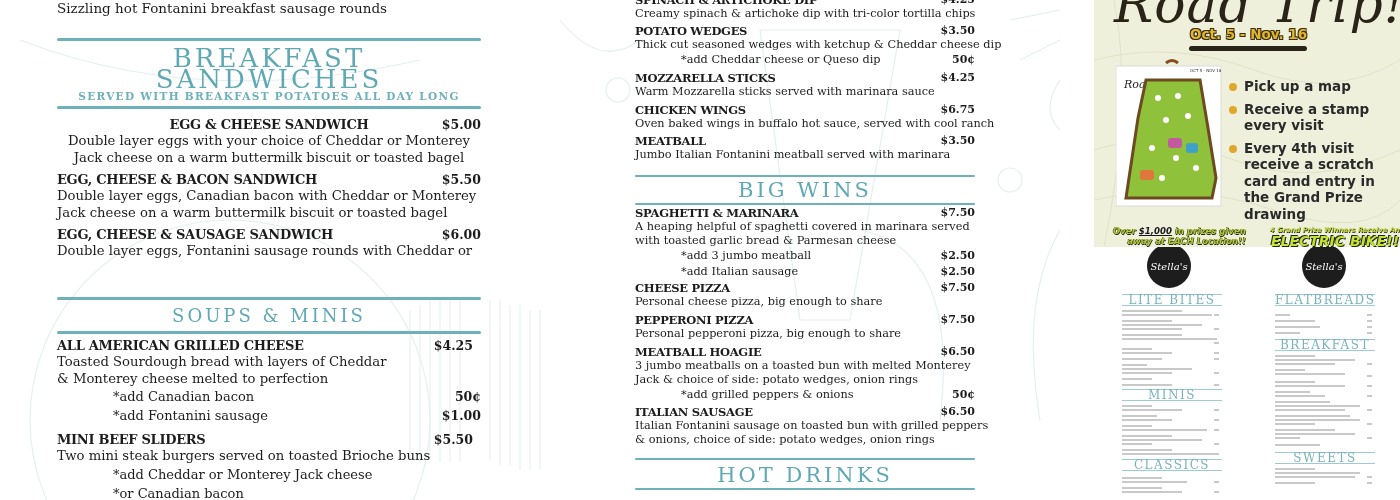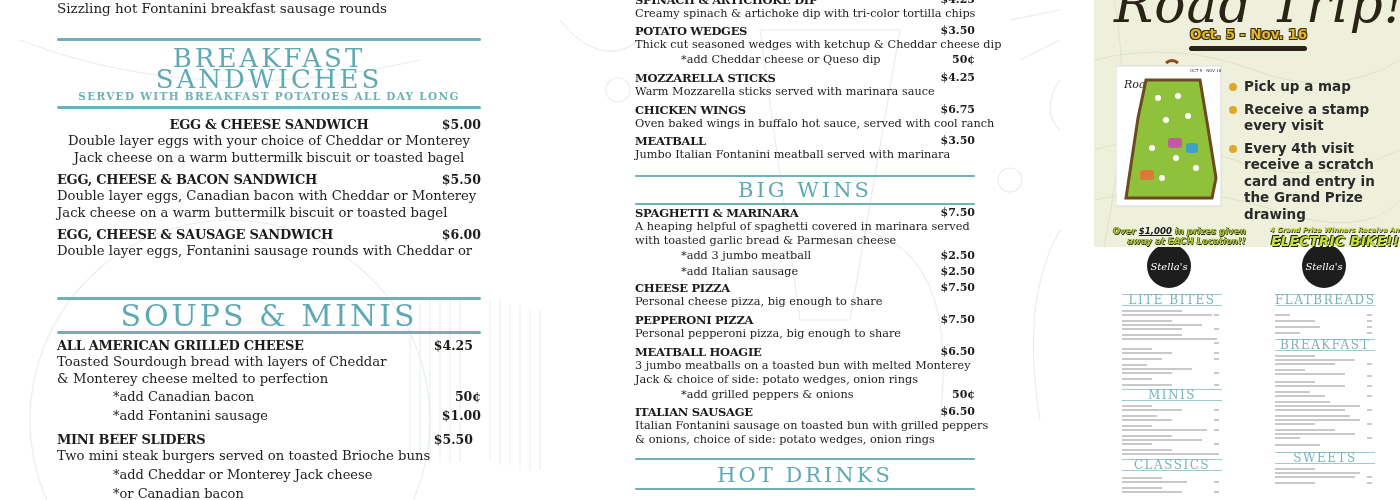--- a/index.html
+++ b/index.html
@@ -148,21 +148,21 @@
     <div class="item-desc">Jack cheese on a warm buttermilk biscuit or toasted bagel</div>
   </div>
   <div class="item" style="top:227px;">
     <div class="item-name">EGG, CHEESE &amp; SAUSAGE SANDWICH</div>
     <div class="item-price">$6.00</div>
     <div class="item-desc">Double layer eggs, Fontanini sausage rounds with Cheddar or</div>
   </div>
 
   <div class="section-head" style="top:297px;">
     <div class="rule"></div>
-    <div class="sec-title" style="font-size:30px;line-height:26px;margin-top:3px;">SOUPS &amp; MINIS</div>
+    <div class="sec-title" style="font-size:18px;line-height:26px;margin-top:3px;">SOUPS &amp; MINIS</div>
     <div class="rule" style="margin-top:2px;"></div>
   </div>
 
   <div class="item" style="top:338px;">
     <div class="item-name">ALL AMERICAN GRILLED CHEESE</div>
     <div class="item-price" style="right:8px;">$4.25</div>
     <div class="item-desc">Toasted Sourdough bread with layers of Cheddar</div>
     <div class="item-desc">&amp; Monterey cheese melted to perfection</div>
     <div class="addon">
       <span>*add Canadian bacon</span>

